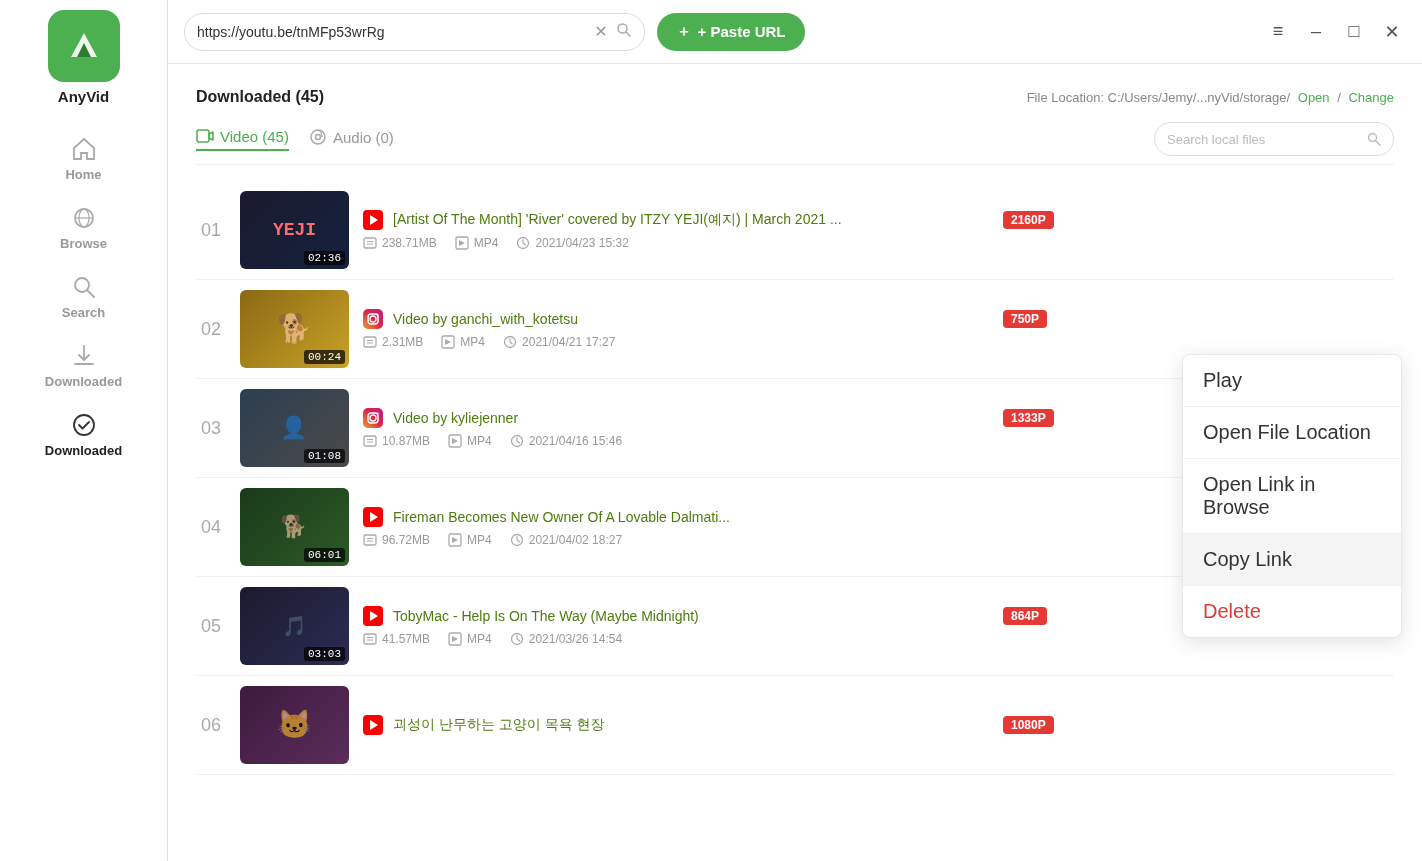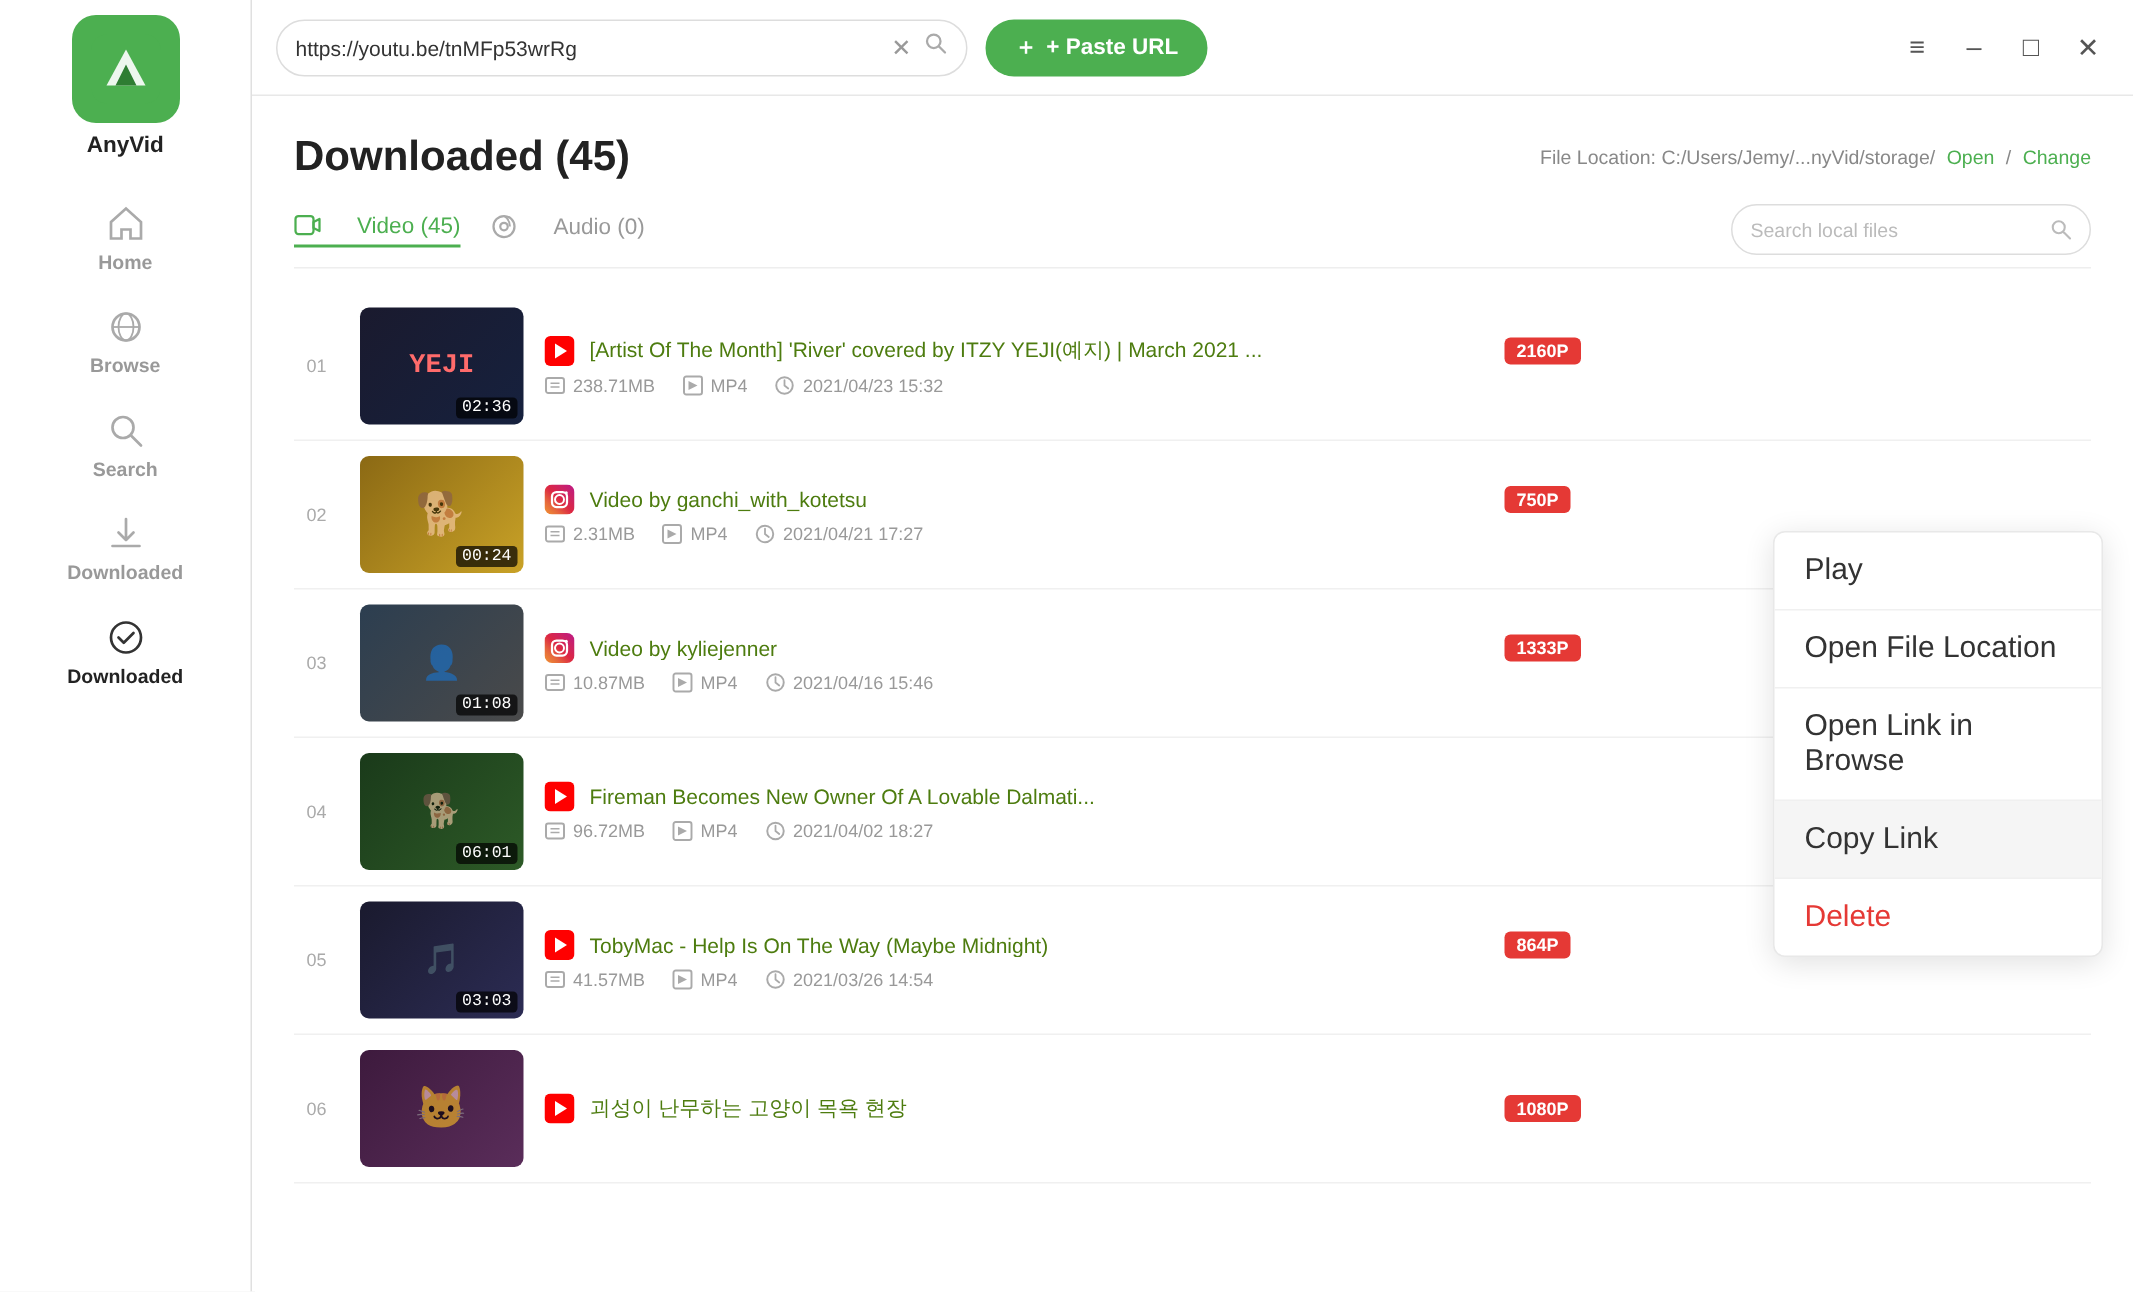--- a/index.html
+++ b/index.html
@@ -119,39 +119,39 @@
       padding: 24px 28px 0;
       overflow: hidden;
       position: relative;
     }
     .content-header {
       display: flex;
       align-items: center;
       justify-content: space-between;
       margin-bottom: 16px;
     }
-    .page-title { font-size: 28px; font-weight: 700; color: #222; }
+    .page-title { font-size: 16px; font-weight: 700; color: #222; }
     .file-location { font-size: 13px; color: #888; }
     .file-location a { color: #4CAF50; text-decoration: none; cursor: pointer; }
     .file-location span { color: #888; margin: 0 4px; }
 
     
     .tabs {
       display: flex;
       align-items: center;
       justify-content: space-between;
       margin-bottom: 16px;
       border-bottom: 1px solid #eee;
       padding-bottom: 8px;
     }
     .tab-group { display: flex; gap: 20px; align-items: center; }
     .tab {
       display: flex;
       align-items: center;
-      gap: 24px;
+      gap: 6px;
       font-size: 15px;
       cursor: pointer;
       color: #999;
       padding-bottom: 4px;
     }
     .tab.active { color: #4CAF50; border-bottom: 2px solid #4CAF50; }
     .tab svg { width: 18px; height: 18px; }
     .search-local {
       height: 34px;
       border: 1px solid #ddd;
@@ -182,21 +182,21 @@
       height: calc(861px - 64px - 80px - 60px - 20px);
     }
     .video-item {
       display: flex;
       align-items: center;
       padding: 10px 0;
       border-bottom: 1px solid #f0f0f0;
       gap: 14px;
       position: relative;
     }
-    .video-index { width: 30px; text-align: center; font-size: 12px; color: #aaa; font-weight: 500; }
+    .video-index { width: 30px; text-align: center; font-size: 18px; color: #aaa; font-weight: 500; }
     .video-thumb {
       width: 109px;
       height: 78px;
       border-radius: 6px;
       overflow: hidden;
       position: relative;
       flex-shrink: 0;
       background: #333;
       font-family: Liberation Mono, monospace;
     }

